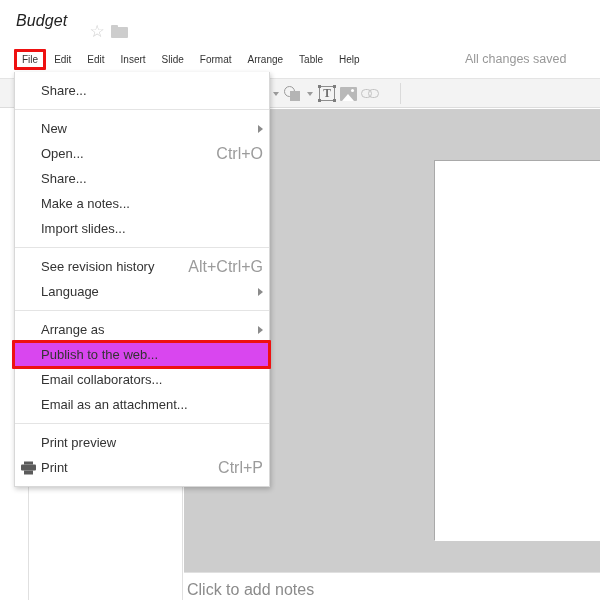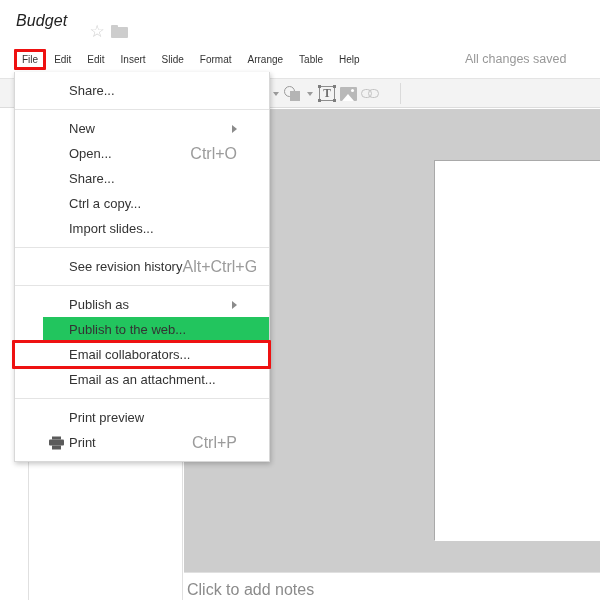--- a/index.html
+++ b/index.html
@@ -284,26 +284,25 @@
     border-top: none;
     box-shadow: 1px 2px 5px rgba(0,0,0,0.22);
     padding: 6px 0 6px 0;
     z-index: 40;
   }
   .dd-item {
     position: relative;
     height: 25px;
     display: flex;
     align-items: center;
-    padding: 0 32px 0 26px;
+    padding: 0 6px 0 26px;
     font-size: 13px;
     color: #333333;
     cursor: default;
     white-space: nowrap;
-    margin-left: 28px;
   }
   .dd-label { line-height: 15px; }
   .dd-shortcut {
     margin-left: auto;
     font-size: 16px;
     color: #9b9b9b;
     line-height: 15px;
   }
   .dd-arrow {
     margin-left: auto;
@@ -311,21 +310,21 @@
     border-top: 4px solid transparent;
     border-bottom: 4px solid transparent;
     border-left: 5px solid #8b8b8b;
   }
   .dd-sep {
     height: 1px;
     background: #e4e4e4;
     margin: 6px 0 6px 0;
   }
   .dd-item.highlighted {
-    background: #22c55e;
+    background: #d946ef;
   }
   .dd-ring {
     position: absolute;
     left: 12px;
     width: 259px;
     height: 29px;
     border: 3px solid #ee1111;
     border-radius: 1px;
     pointer-events: none;
     z-index: 60;
@@ -434,33 +433,37 @@
         <span class="dd-arrow"></span>
       </div>
       <div class="dd-item">
         <span class="dd-label">Open...</span>
         <span class="dd-shortcut">Ctrl+O</span>
       </div>
       <div class="dd-item">
         <span class="dd-label">Share...</span>
       </div>
       <div class="dd-item">
-        <span class="dd-label">Ctrl a copy...</span>
+        <span class="dd-label">Make a notes...</span>
       </div>
       <div class="dd-item">
         <span class="dd-label">Import slides...</span>
       </div>
       <div class="dd-sep"></div>
       <div class="dd-item">
         <span class="dd-label">See revision history</span>
         <span class="dd-shortcut">Alt+Ctrl+G</span>
       </div>
+      <div class="dd-item">
+        <span class="dd-label">Language</span>
+        <span class="dd-arrow"></span>
+      </div>
       <div class="dd-sep"></div>
       <div class="dd-item">
-        <span class="dd-label">Publish as</span>
+        <span class="dd-label">Arrange as</span>
         <span class="dd-arrow"></span>
       </div>
       <div class="dd-item highlighted">
         <span class="dd-label">Publish to the web...</span>
       </div>
       <div class="dd-item">
         <span class="dd-label">Email collaborators...</span>
       </div>
       <div class="dd-item">
         <span class="dd-label">Email as an attachment...</span>

